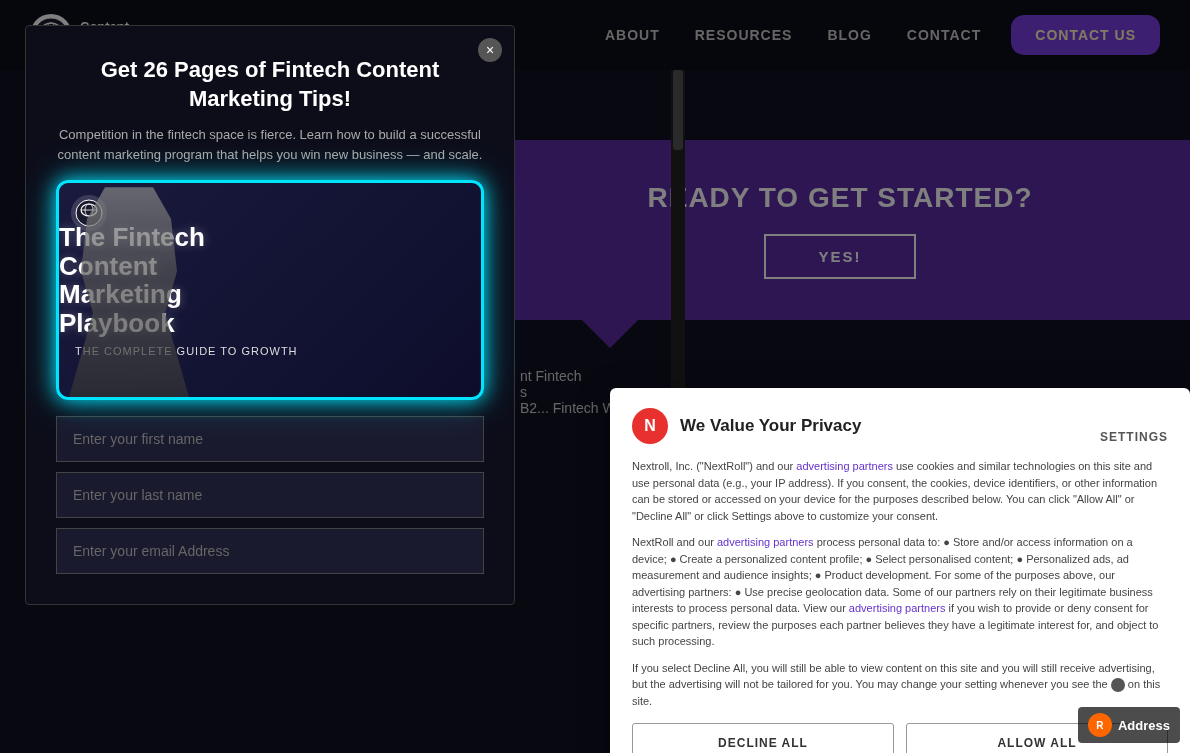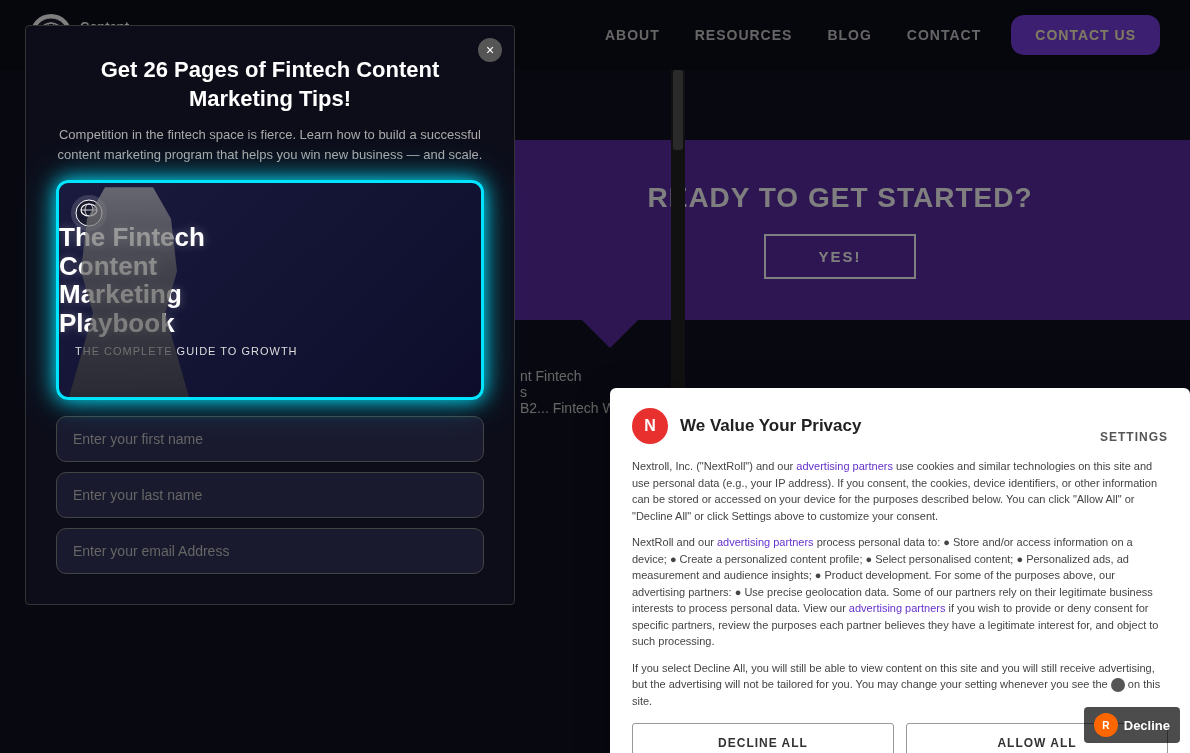--- a/index.html
+++ b/index.html
@@ -263,21 +263,21 @@
       align-items: center;
       justify-content: center;
     }
     .popup-input {
       width: 100%;
       background: #1a1a2e;
       border: 1px solid #444;
       color: #888;
       padding: 14px 16px;
       font-size: 14px;
-      border-radius: 10px;
+      border-radius: 0;
       margin-bottom: 10px;
       outline: none;
     }
     .popup-input::placeholder { color: #666; }
 
     
     .privacy-modal {
       position: absolute;
       top: 388px;
       left: 610px;
@@ -517,14 +517,14 @@
     <span>If you select Decline All, you will still be able to view content on this site and you will still receive advertising, but the advertising will not be tailored for you. You may change your setting whenever you see the </span><span style="display:inline-block;width:14px;height:14px;background:#555;border-radius:50%;vertical-align:middle;"></span><span> on this site.</span>
   </div>
   <div class="privacy-actions">
     <button class="decline-btn">DECLINE ALL</button>
     <button class="allow-btn">ALLOW ALL</button>
   </div>
 </div>
 
 <div class="revain-badge">
   <div class="revain-icon">R</div>
-  <span class="revain-text">Decline</span>
+  <span class="revain-text">Address</span>
 </div>
 
 </body></html>

